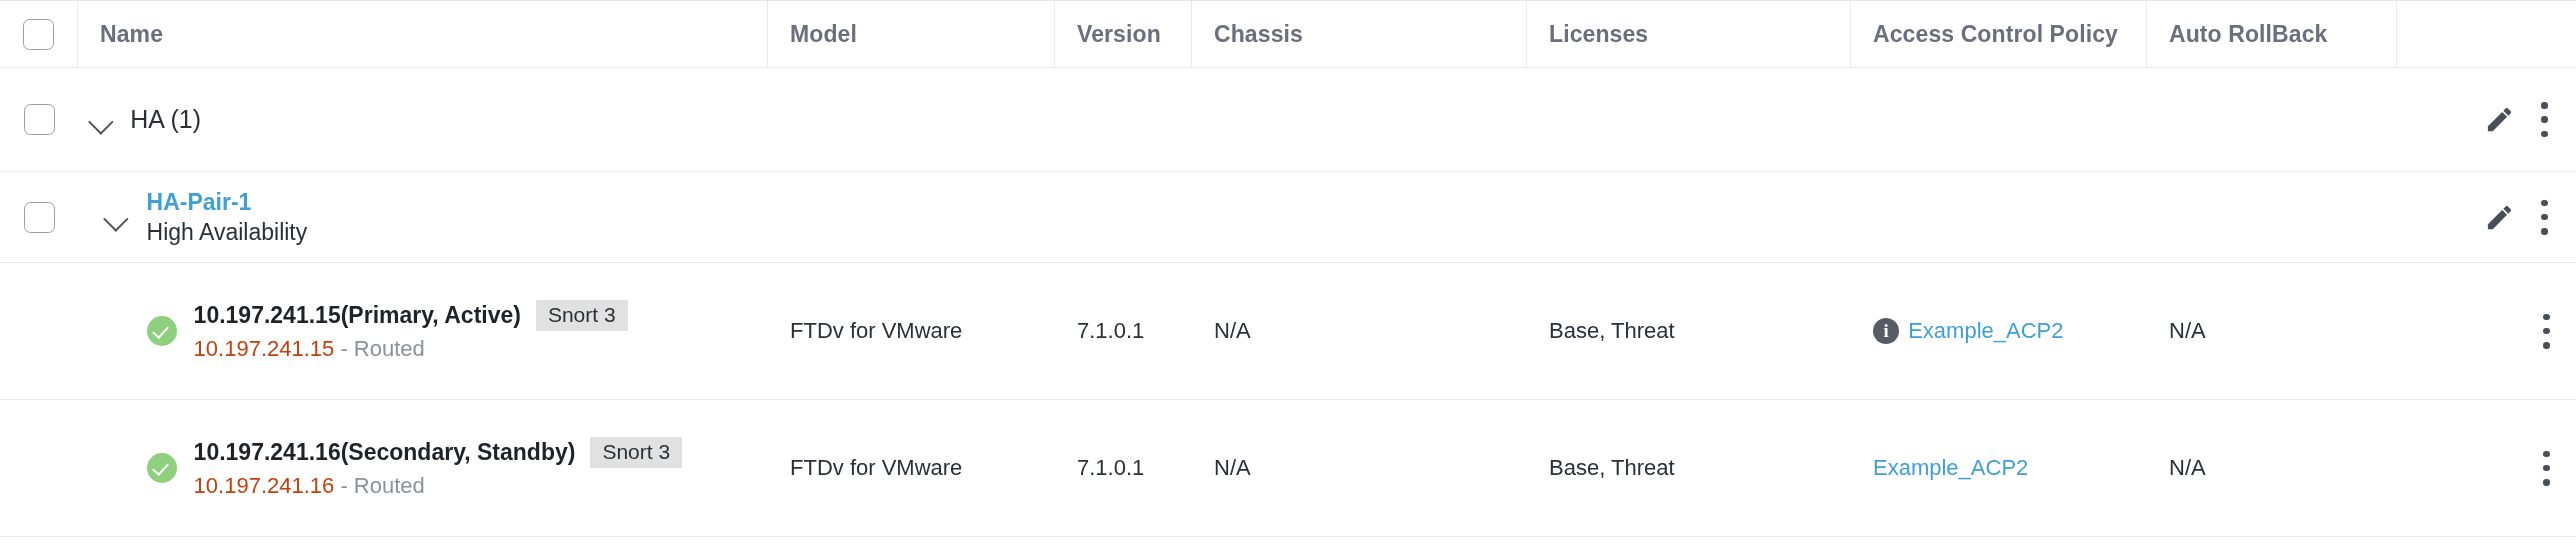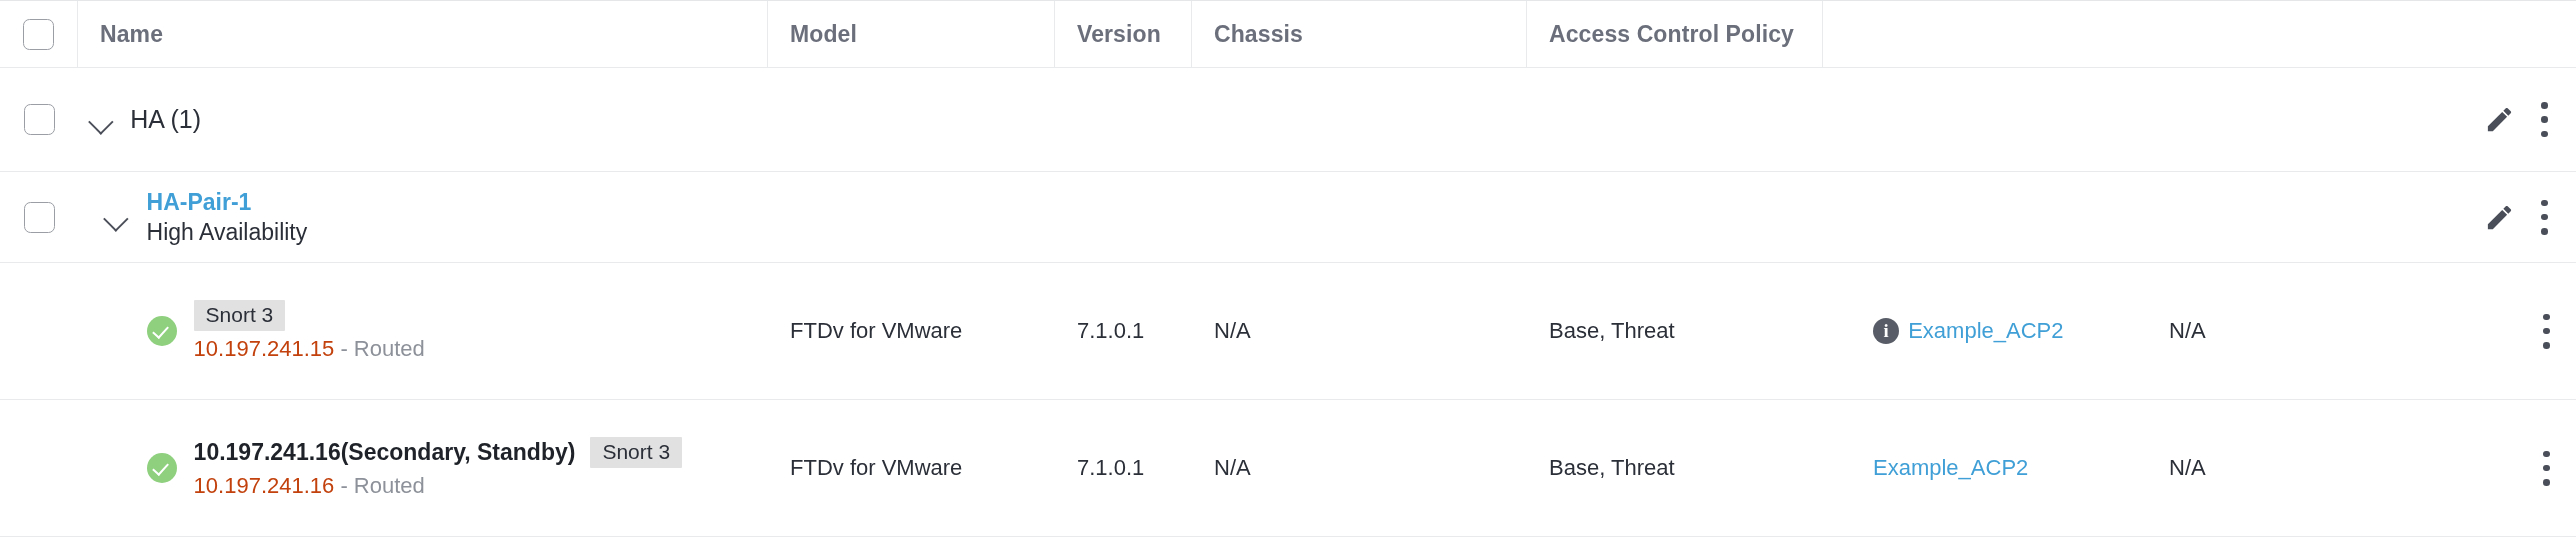--- a/index.html
+++ b/index.html
@@ -211,21 +211,23 @@
 <div class="device-table">
 
   <div class="row header-row">
     <div class="col-check">
       <div class="checkbox"></div>
     </div>
     <div class="cell col-name">Name</div>
     <div class="cell col-model">Model</div>
     <div class="cell col-version">Version</div>
     <div class="cell col-chassis">Chassis</div>
+    <div class="cell col-lic">Licenses</div>
     <div class="cell col-acp">Access Control Policy</div>
+    <div class="cell col-rollback">Auto RollBack</div>
     <div class="cell col-actions"></div>
   </div>
 
   <div class="row group-row">
     <div class="col-check">
       <div class="checkbox"></div>
     </div>
     <div class="name-area">
       <div class="chevron"></div>
       <div class="group-label">HA (1)</div>
@@ -270,20 +272,21 @@
       </div>
     </div>
   </div>
 
   <div class="row device-row">
     <div class="col-check"></div>
     <div class="col-name name-area">
       <div class="status-dot"></div>
       <div class="device-text">
         <div class="device-line1">
+          <span class="device-name">10.197.241.15(Primary, Active)</span>
           <span class="badge">Snort 3</span>
         </div>
         <div class="device-line2">
           <span class="device-ip">10.197.241.15</span><span class="device-mode"> - Routed</span>
         </div>
       </div>
     </div>
     <div class="col-model cell-data">FTDv for VMware</div>
     <div class="col-version cell-data">7.1.0.1</div>
     <div class="col-chassis cell-data">N/A</div>

